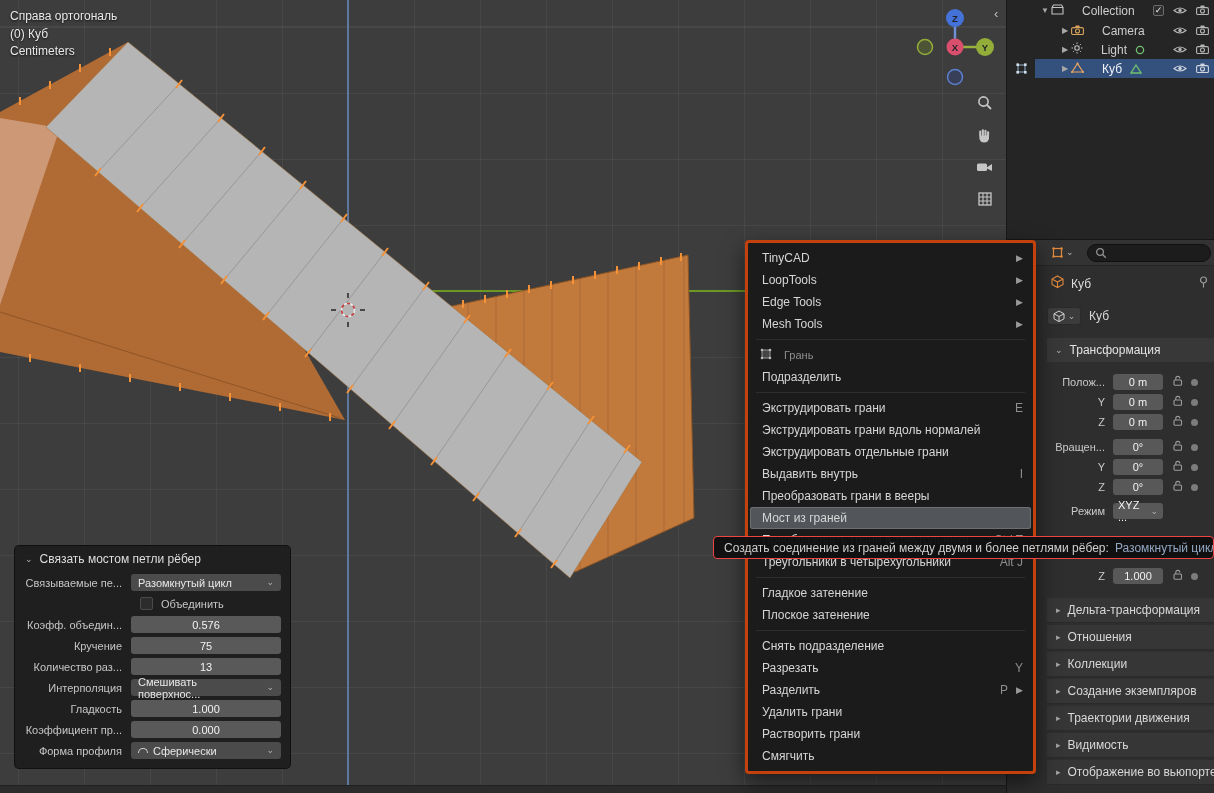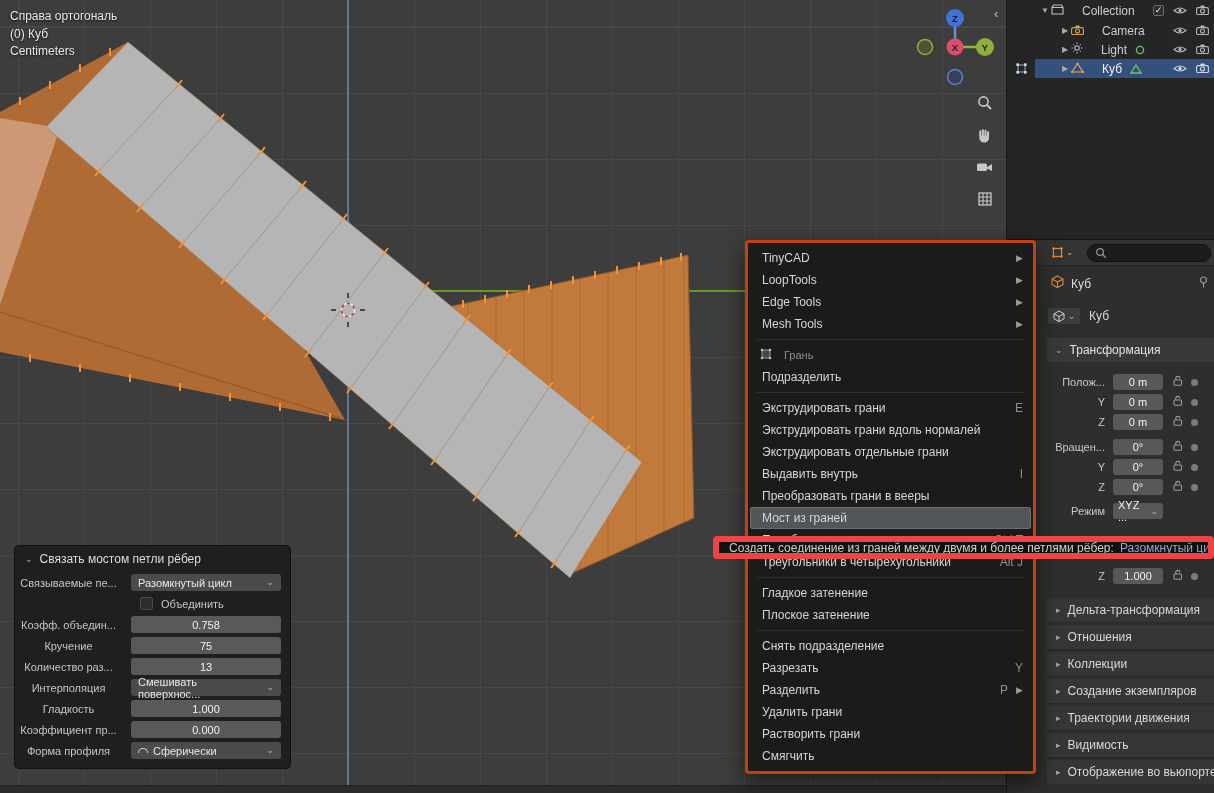--- a/index.html
+++ b/index.html
@@ -51,27 +51,27 @@
 
 .menu{position:absolute;left:745px;top:240px;width:291px;background:#1b1b1b;border:3px solid #c2410c;border-radius:4px;box-shadow:0 8px 22px rgba(0,0,0,.55);padding:4px 0;z-index:5}
 .mi{height:22px;display:flex;align-items:center;padding:0 10px 0 14px;color:#d6d6d6;white-space:nowrap}
 .mi.hl{background:#52565a;box-shadow:inset 0 0 0 1px #6b6f73;border-radius:3px;margin:0 2px;padding:0 8px 0 12px}
 .mi-sc{margin-left:auto;color:#8e8e8e;padding-left:10px}
 .mi-ar{color:#9a9a9a;font-size:9px;margin-left:8px}
 .mi-ar.solo{margin-left:auto}
 .msep{height:1px;background:#2e2e2e;margin:4px 8px}
 .mhead{height:22px;display:flex;align-items:center;gap:12px;padding-left:12px;color:#8f8f8f;font-size:11px}
 
-.tooltip{position:absolute;left:713px;top:536px;width:501px;height:23px;background:rgba(16,16,16,.96);border:6px solid #ef4444;border-radius:4px;display:flex;align-items:center;padding:0 10px;white-space:nowrap;overflow:hidden;z-index:9;color:#cfcfcf}
+.tooltip{position:absolute;left:713px;top:536px;width:501px;height:23px;background:rgba(16,16,16,.96);border:1px solid #ef4444;border-radius:4px;display:flex;align-items:center;padding:0 10px;white-space:nowrap;overflow:hidden;z-index:9;color:#cfcfcf}
 .tt-val{color:#93a7c3;margin-left:6px}
 
 .oppanel{position:absolute;left:14px;top:545px;width:277px;background:rgba(29,29,29,.93);border:1px solid rgba(0,0,0,.45);border-radius:5px;z-index:4;padding-bottom:7px}
 .op-h{height:26px;display:flex;align-items:center;gap:7px;padding:0 10px;color:#dedede}
 .op-row{height:21px;display:flex;align-items:center;padding-right:9px}
-.op-label{width:116px;text-align:center;padding-right:9px;color:#c6c6c6;font-size:11px;flex:none;white-space:nowrap;overflow:hidden}
+.op-label{width:116px;text-align:right;padding-right:9px;color:#c6c6c6;font-size:11px;flex:none;white-space:nowrap;overflow:hidden}
 .op-num{flex:1;height:17px;background:#595959;border-radius:3px;color:#f2f2f2;font-size:11px;display:flex;align-items:center;justify-content:center}
 .op-drop{flex:1;height:17px;background:#4b4b4b;border-radius:3px;color:#e8e8e8;font-size:11px;display:flex;align-items:center;padding:0 7px;gap:5px}
 .op-drop .chev{margin-left:auto}
 .op-check{width:13px;height:13px;background:#2c2c2c;border:1px solid #4b4b4b;border-radius:2px;margin-right:8px;flex:none}
 .arc{width:10px;height:5px;border:1.5px solid #cfcfcf;border-bottom:none;border-radius:10px 10px 0 0;flex:none}
 </style>
 </head>
 <body>
 
 <div class="app">
@@ -536,21 +536,21 @@
           <span>Разомкнутый цикл</span>
           <span class="chev">⌄</span>
         </span>
     </div>
     <div class="op-row" style="padding-left:125px">
       <span class="op-check"></span>
       <span style="color:#c6c6c6;font-size:11px">Объединить</span>
     </div>
     <div class="op-row">
       <span class="op-label">Коэфф. объедин...</span>
-      <span class="op-num">0.758</span>
+      <span class="op-num">0.576</span>
     </div>
     <div class="op-row">
       <span class="op-label">Кручение</span>
       <span class="op-num">75</span>
     </div>
     <div class="op-row">
       <span class="op-label">Количество раз...</span>
       <span class="op-num">13</span>
     </div>
     <div class="op-row">

